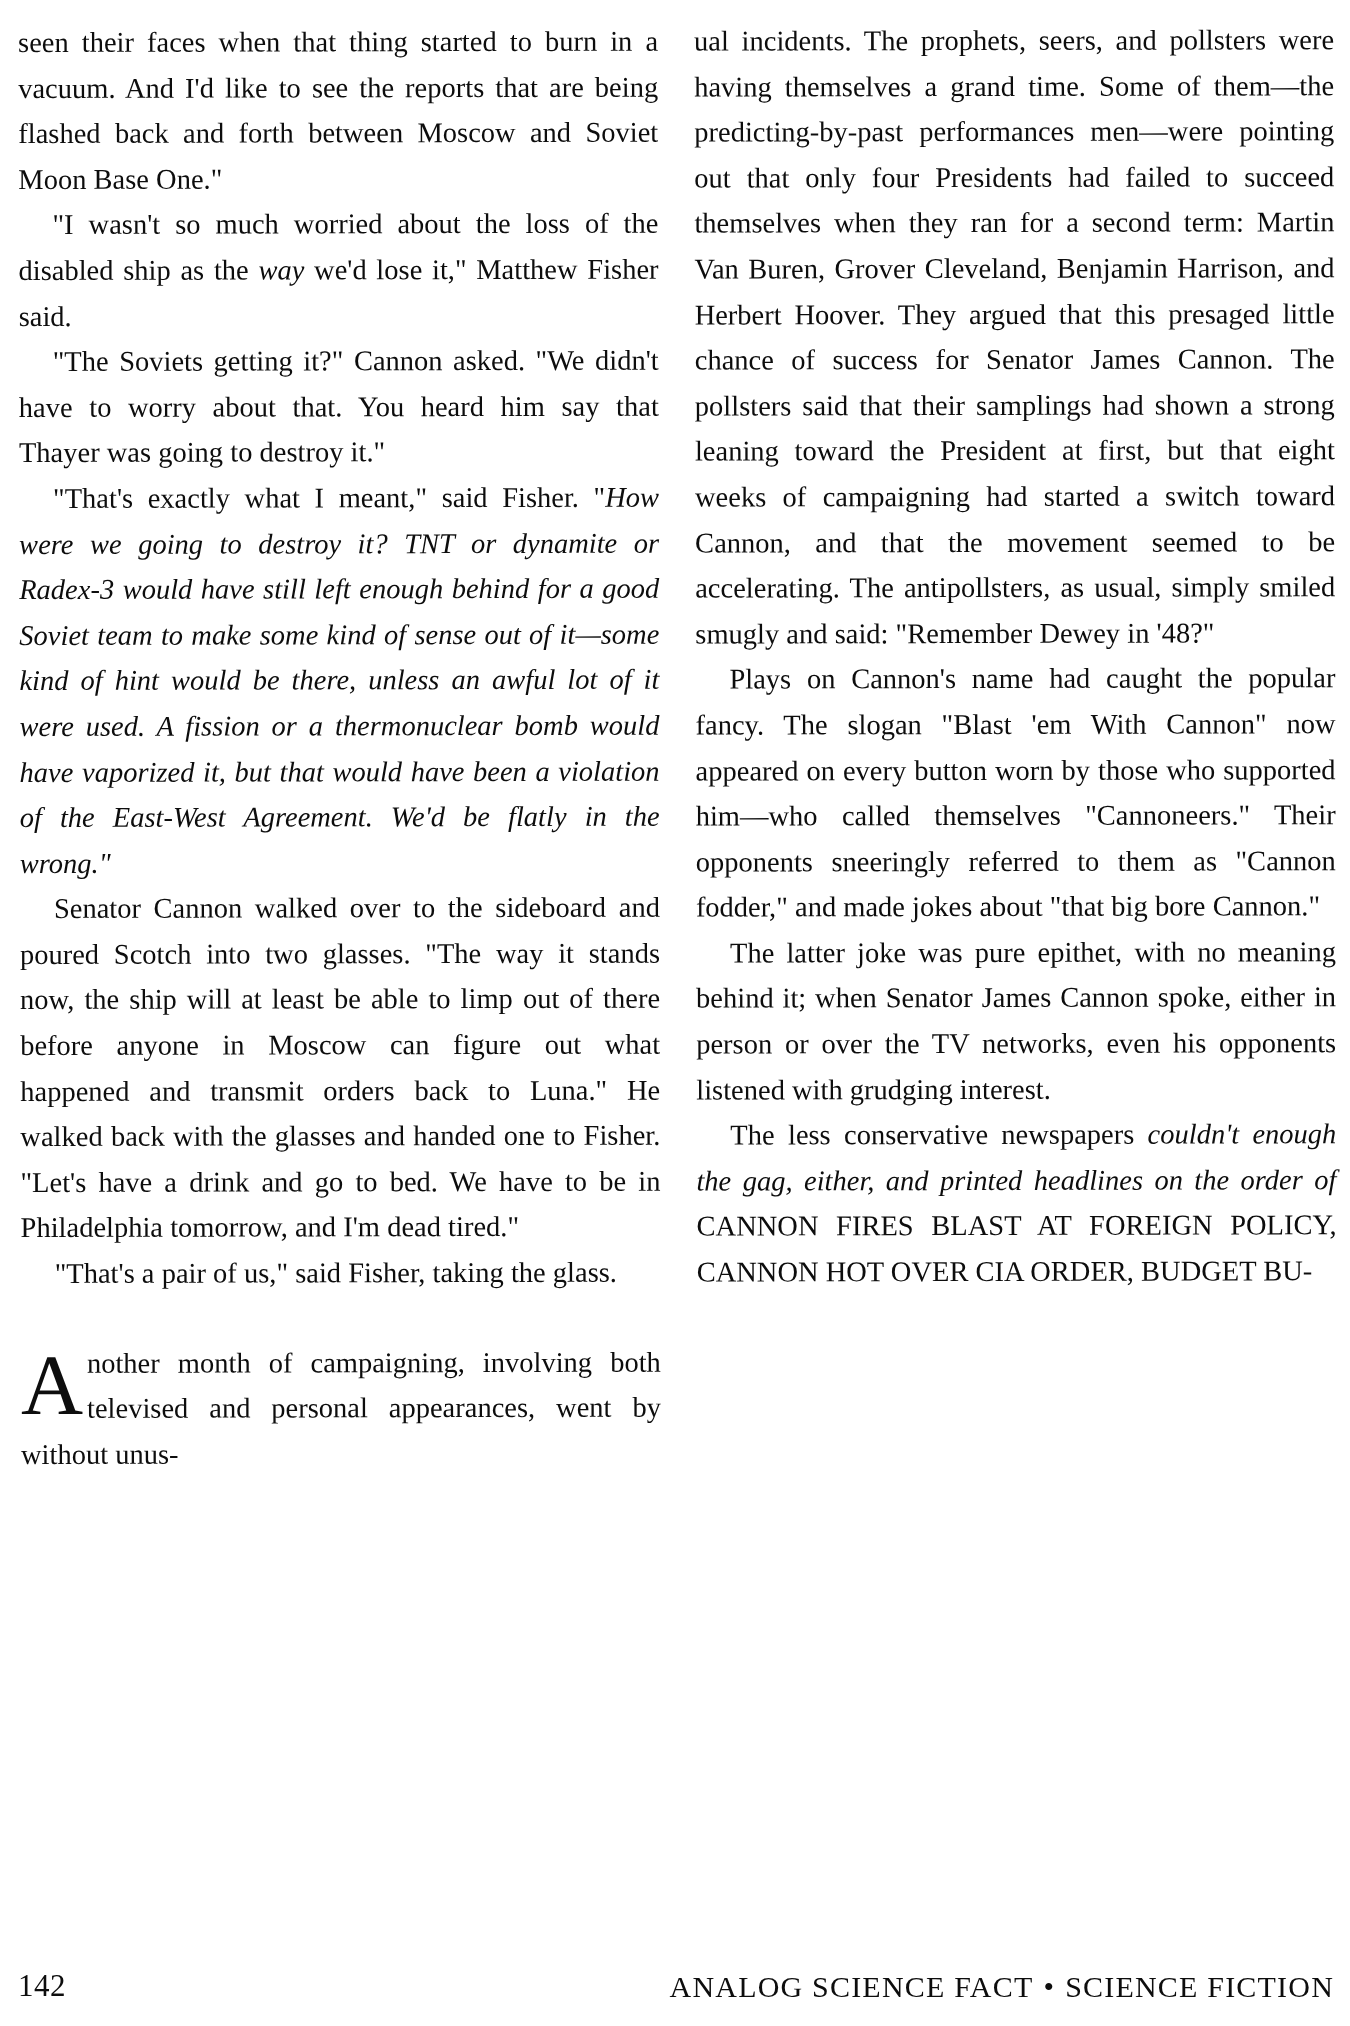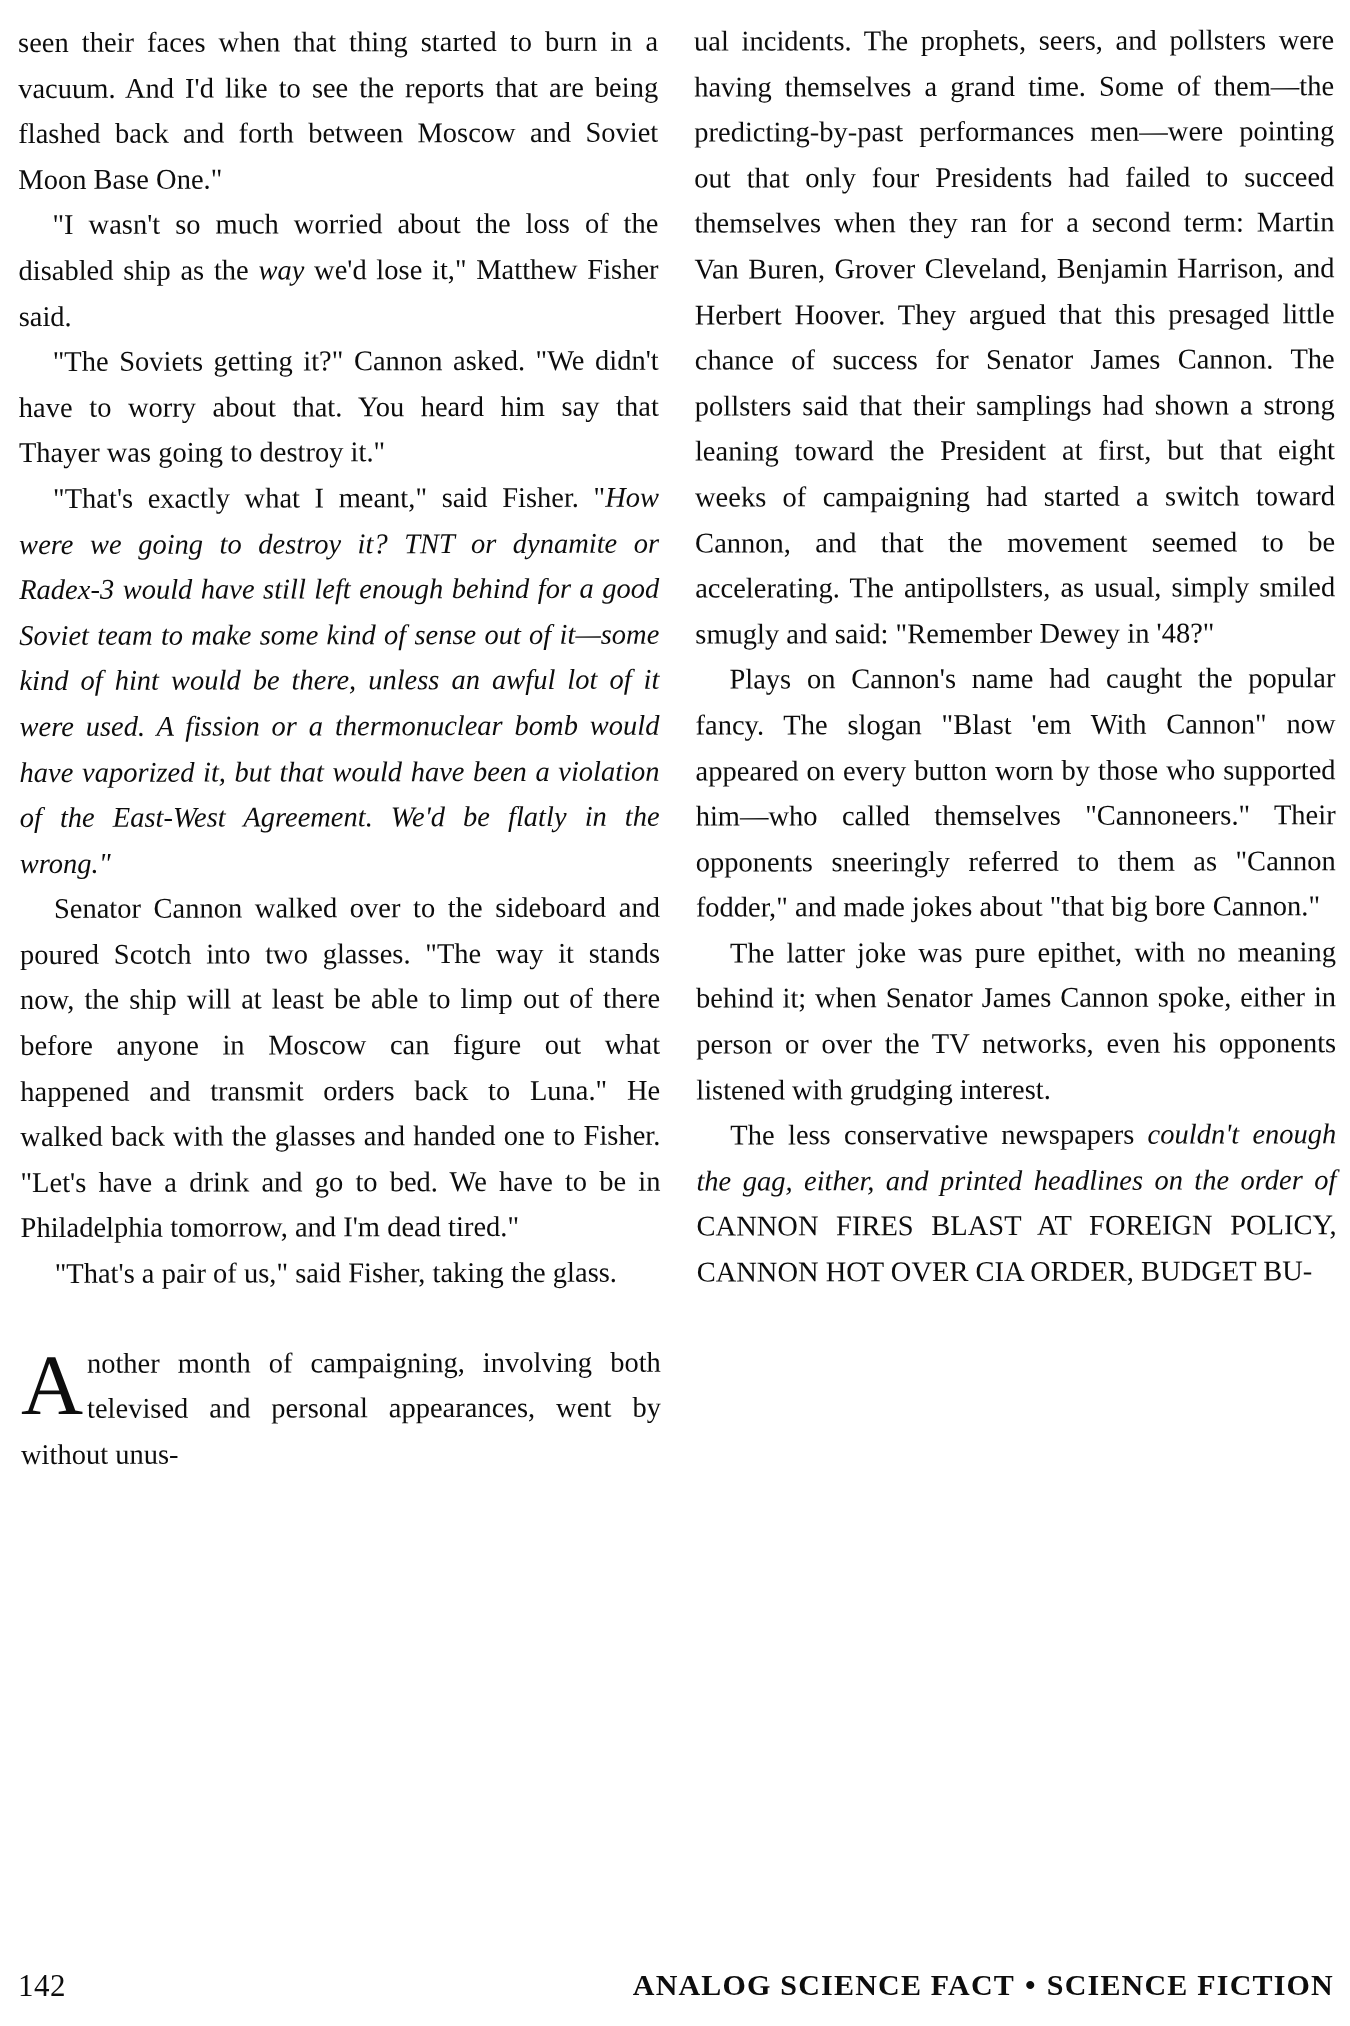--- a/index.html
+++ b/index.html
@@ -72,31 +72,30 @@
     font-style: normal;
     margin-top: 16px;
   }
   
   .footer {
     position: absolute;
     left: 18px;
     bottom: 34px;
     width: 1316px;
     display: flex;
-    align-items: flex-start;
+    align-items: flex-end;
   }
   .folio {
     font-size: 31px;
     letter-spacing: 0.5px;
   }
   .running-title {
     margin-left: auto;
     font-size: 30px;
     letter-spacing: 1.2px;
-    font-weight: bold;
   }
   .running-title .dot {
     padding: 0 10px;
   }
   
   .scan-tilt {
     transform: rotate(-0.12deg);
     transform-origin: top left;
   }
 </style>

